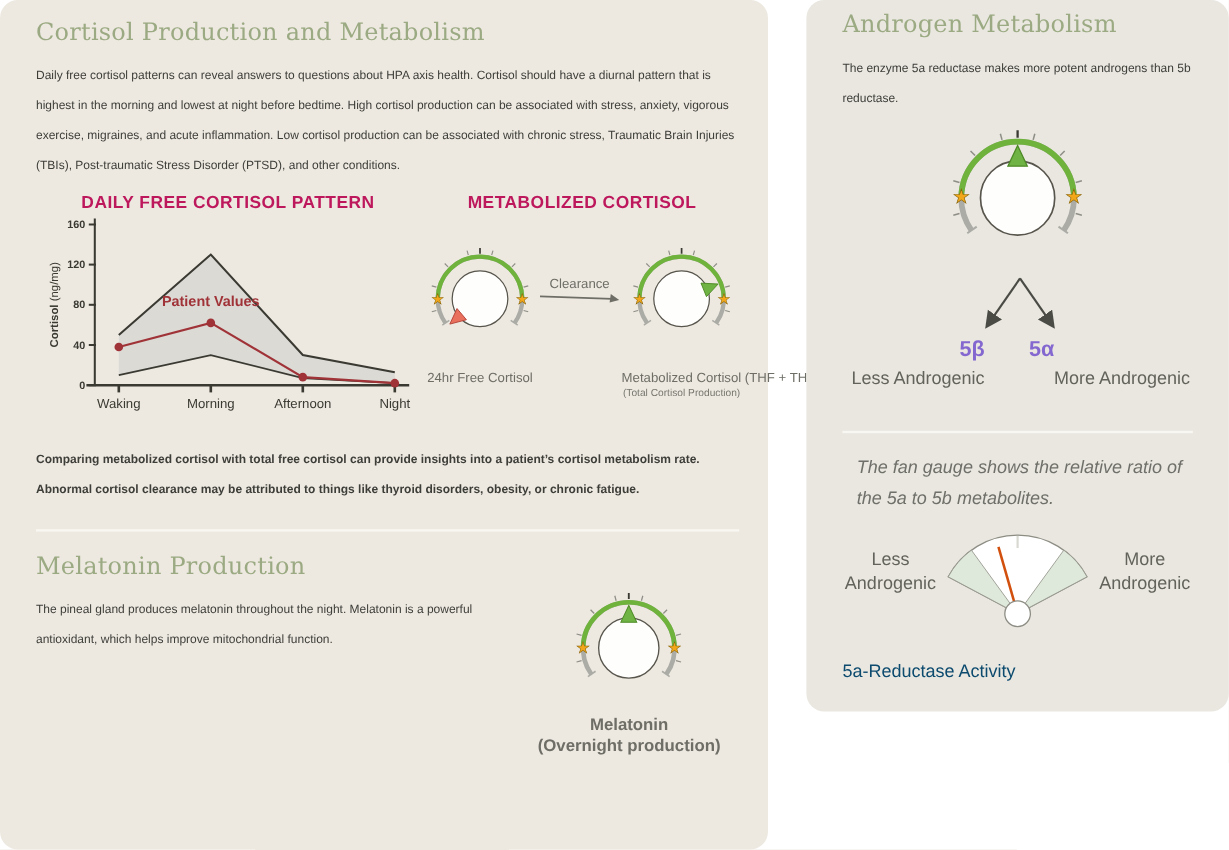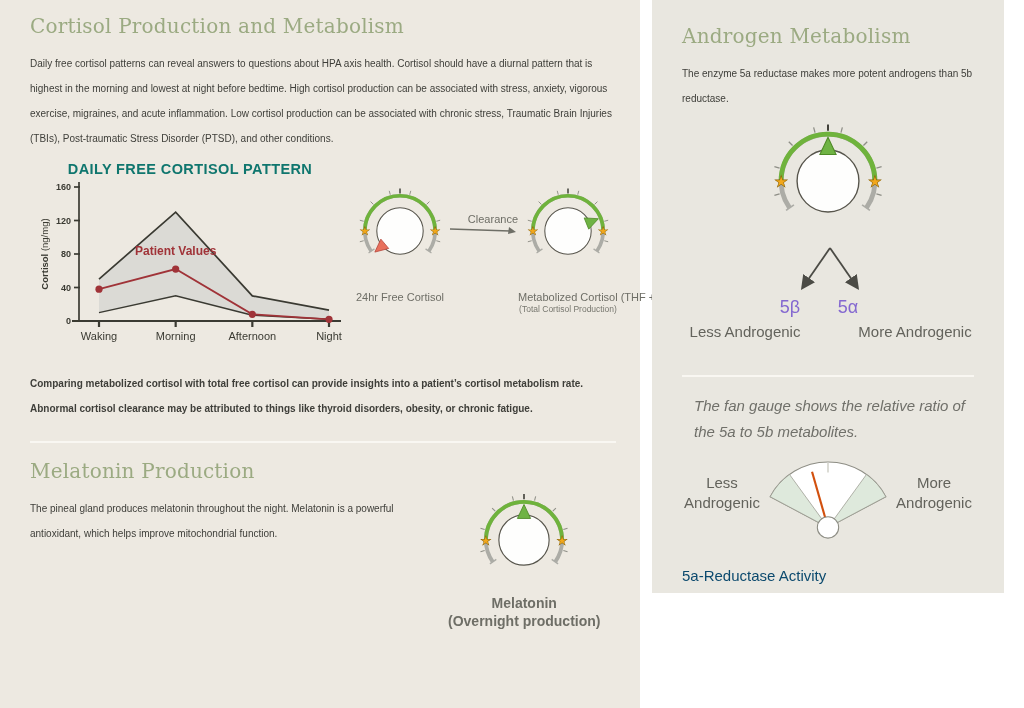--- a/index.html
+++ b/index.html
@@ -1,51 +1,51 @@
 <!DOCTYPE html>
 <html><head>
 <meta charset="utf-8">
 <style>
   html,body{margin:0;padding:0;}
   body{
     width:1024px;height:708px;position:relative;background:#FFFFFF;
     font-family:"Liberation Sans",sans-serif;overflow:hidden;
     -webkit-font-smoothing:antialiased;
   }
-  .panel{position:absolute;box-sizing:border-box;}
+  .panel{position:absolute;box-sizing:border-box;border-radius:15px;}
   .panel-left{left:0;top:0;width:640px;height:708px;background:#EDE9E1;padding:14px 24px 0 30px;}
-  .panel-right{left:652px;top:0;width:352px;height:593px;background:#E9E7E0;padding:24px 30px 0 30px;}
+  .panel-right{left:672px;top:0;width:352px;height:593px;background:#E9E7E0;padding:8px 30px 0 30px;}
   h2.section-heading{
     font-family:"DejaVu Serif",serif;font-weight:400;color:#9BAA82;
     font-size:20px;margin:0 0 13px 0;letter-spacing:0.2px;
   }
   p.body-text{font-size:10px;line-height:25px;color:#3E3E39;margin:0;}
   .viz-row{display:flex;margin-top:8px;}
   .chart-block{width:330px;}
   .viz-title{
-    color:#0f766e;font-weight:bold;font-size:14.5px;text-align:center;
+    color:#be185d;font-weight:bold;font-size:14.5px;text-align:center;
     letter-spacing:0.4px;margin:2px 0 0 0;
   }
   .gauges-block{width:262px;margin-left:4px;}
   .gauge-pair{display:flex;align-items:flex-start;justify-content:center;margin-top:24px;}
   .gauge-col{text-align:center;width:100px;}
   .gauge-caption{font-size:11px;color:#6E6E66;margin-top:12px;line-height:13px;}
   .gauge-subcaption{font-size:8.5px;color:#77776F;line-height:11px;}
-  .clearance-col{width:78px;padding-top:30px;text-align:right;color:#6E6E66;font-size:11px;}
+  .clearance-col{width:78px;padding-top:30px;text-align:center;color:#6E6E66;font-size:11px;}
   .divider{border:none;border-top:2px solid #F9F7F2;margin:20px 0 16px 0;}
   .mel-row{display:flex;margin-top:4px;}
   .mel-text{width:408px;}
   .mel-gauge-col{width:186px;text-align:center;margin-top:-8px;}
   .mel-caption{font-size:14px;color:#6E6E66;line-height:18px;margin-top:2px;font-weight:bold;}
   
   .r-gauge-wrap{text-align:center;margin-top:6px;}
   .arrows-wrap{text-align:center;margin-top:0px;}
   .branch-labels{position:relative;height:58px;margin-top:4px;}
   .branch-labels span{position:absolute;transform:translateX(-50%);white-space:nowrap;}
-  .branch-symbol{color:#8468D0;font-weight:normal;font-size:18px;top:0;}
+  .branch-symbol{color:#8468D0;font-weight:bold;font-size:18px;top:0;}
   .branch-symbol.lsym{left:108px;}
   .branch-symbol.rsym{left:166px;}
   .branch-text{color:#63635C;font-size:15px;top:26px;}
   .branch-text.ltxt{left:63px;}
   .branch-text.rtxt{left:233px;}
   .fan-note{font-style:italic;color:#70706A;font-size:15px;line-height:26px;margin:14px 0 4px 12px;}
   .fan-area{position:relative;height:112px;margin-top:4px;}
   .fan-svg-wrap{position:absolute;left:66px;top:0;}
   .fan-side-label{
     position:absolute;transform:translateX(-50%);width:100px;text-align:center;
@@ -96,20 +96,21 @@
             <polyline points="64.00,112.17 140.67,92.07 217.33,137.30 294.00,142.32" fill="none" stroke="#A03338" stroke-width="1.8"></polyline>
             <circle cx="64.00" cy="112.17" r="3.6" fill="#A03338"></circle>
             <circle cx="140.67" cy="92.07" r="3.6" fill="#A03338"></circle>
             <circle cx="217.33" cy="137.30" r="3.6" fill="#A03338"></circle>
             <circle cx="294.00" cy="142.32" r="3.6" fill="#A03338"></circle>
             <text x="140.67" y="78.07" font-size="12" font-weight="bold" text-anchor="middle" fill="#A03338">Patient Values</text>
           </svg>
         </div>
     </div>
     <div class="gauges-block">
+      <div class="viz-title">METABOLIZED CORTISOL</div>
       <div class="gauge-pair">
         <div class="gauge-col">
           <div>
               <svg width="96" height="96" viewBox="0 0 120 120">
                 <path d="M 23.96 85.24 A 44 44 0 1 1 96.04 85.24" fill="none" stroke="#ACACA6" stroke-width="4.5"></path>
                 <path d="M 16.00 60.00 A 44 44 0 0 1 104.00 60.00" fill="none" stroke="#6FB33C" stroke-width="4.5"></path>
                 <line x1="28.05" y1="82.37" x2="20.68" y2="87.53" stroke="#ACACA6" stroke-width="1.6"></line>
                 <line x1="91.95" y1="82.37" x2="99.32" y2="87.53" stroke="#ACACA6" stroke-width="1.6"></line>
                 <line x1="14.60" y1="72.16" x2="9.77" y2="73.46" stroke="#8E8E86" stroke-width="1.2"></line>
                 <line x1="14.60" y1="47.84" x2="9.77" y2="46.54" stroke="#8E8E86" stroke-width="1.2"></line>

